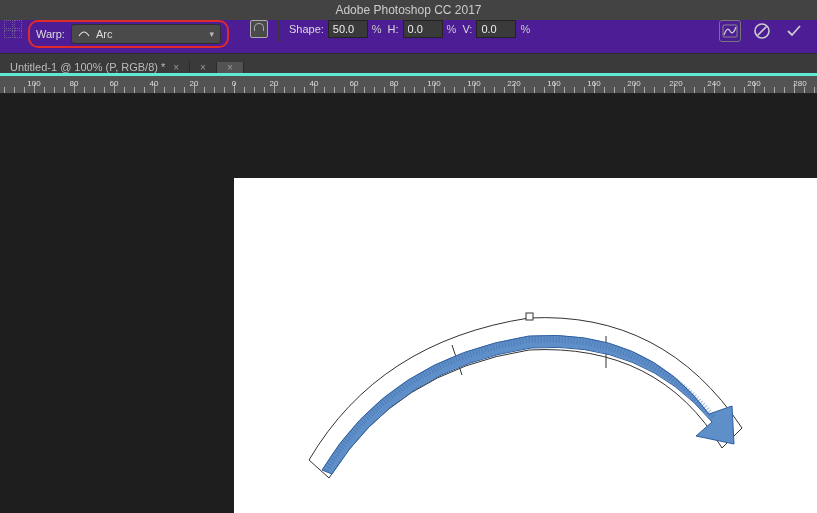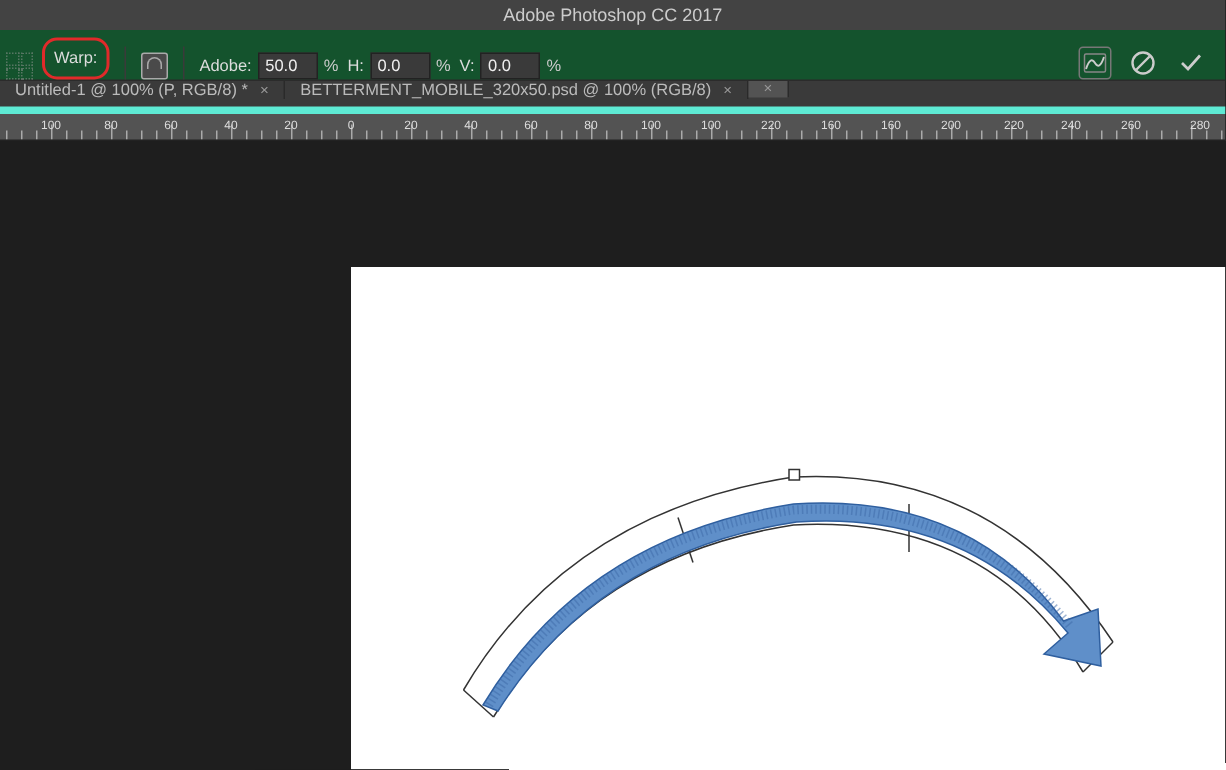--- a/index.html
+++ b/index.html
@@ -5,21 +5,21 @@
   * { margin: 0; padding: 0; box-sizing: border-box; user-select: none; }
   html, body { width: 817px; height: 513px; overflow: hidden; font-family: Arial, Helvetica, sans-serif; }
   body { background: #1e1e1e; color: #ddd; font-size: 11px; }
 
   .title-bar {
     height: 20px; background: #434343; display: flex; align-items: center;
     justify-content: center; color: #ccc; font-size: 12px;
   }
 
   .options-bar {
-    height: 34px; background: #14532d; display: flex; align-items: flex-end;
+    height: 34px; background: #4c1d95; display: flex; align-items: flex-start;
     padding: 0 4px; gap: 6px; border-bottom: 1px solid #2b2b2b;
   }
   .grid-icon {
     width: 18px; height: 18px; display: grid; grid-template: 1fr 1fr / 1fr 1fr; gap: 1px; opacity: .5;
   }
   .grid-icon > div { border: 1px dotted #999; }
 
   .warp-group {
     display: flex; align-items: center; gap: 6px;
     border: 2px solid #e02a2a; border-radius: 10px; padding: 2px 6px; height: 28px;
@@ -45,22 +45,22 @@
     color: #eee; font-size: 11px; padding: 0 4px;
   }
   .num-input .suffix { color: #ccc; }
 
   .right-icons { margin-left: auto; display:flex; align-items:center; gap:10px; padding-right:8px;}
   .btn-icon { width:22px;height:22px; display:flex;align-items:center;justify-content:center; cursor:pointer; color:#ccc; }
   .btn-icon.box { border:1px solid #777; border-radius:3px; }
   .btn-icon svg { stroke:#ccc; }
 
   .tabs {
-    height: 22px; background: #3a3a3a; display:flex; align-items:flex-start;
-    font-size: 11px; color:#bbb; border-bottom:5px solid #5eead4;
+    height: 22px; background: #3a3a3a; display:flex; align-items:flex-end;
+    font-size: 11px; color:#bbb; border-bottom:3px solid #5eead4;
   }
   .tab {
     display:flex; align-items:center; gap:8px; padding:0 10px; cursor:pointer;
     border-right:1px solid #2a2a2a; white-space:nowrap;
   }
   .tab.active { background:#535353; color:#eee; }
   .tab .x { color:#999; font-size:10px; }
 
   .ruler-h {
     height: 18px; background:#535353; position:relative; overflow:hidden;
@@ -93,30 +93,39 @@
 <div class="options-bar">
   <div class="grid-icon">
       <div></div>
       <div></div>
       <div></div>
       <div></div>
     </div>
 
   <div class="warp-group">
     <span class="label">Warp:</span>
+    <div class="select">
+      <span>
+        <svg width="12" height="12" viewBox="0 0 12 12">
+            <path d="M1 9 Q6 1 11 9" stroke="#ddd" fill="none" stroke-width="1.2"></path>
+          </svg>
+      </span>
+      <span>Arc</span>
+      <span class="chev">▾</span>
+    </div>
   </div>
 
   <div class="sep"></div>
 
   <div class="orient-icon"></div>
 
   <div class="sep"></div>
 
   <div class="num-input">
-    <span class="label">Adobe:</span>
+    <span class="label">Shape:</span>
     <input value="50.0" style="">
     <span class="suffix">%</span>
   </div>
 
   <div class="num-input">
     <span class="label">H:</span>
     <input value="0.0" style="">
     <span class="suffix">%</span>
   </div>
 
@@ -146,21 +155,20 @@
     </div>
   </div>
 </div>
 
 <div class="tabs">
   <div class="tab">
     <span>Untitled-1 @ 100% (P, RGB/8) *</span>
     <span class="x">×</span>
   </div>
   <div class="tab">
-    <span>BETTERMENT_MOBILE_320x50.psd @ 100% (RGB/8)</span>
     <span class="x">×</span>
   </div>
   <div class="tab active">
     <span class="x">×</span>
   </div>
 </div>
 
 <div class="ruler-h" id="ruler">
     <div class="rtick" style="left: 4px;"></div>
     <div class="rtick" style="left: 14px;"></div>

